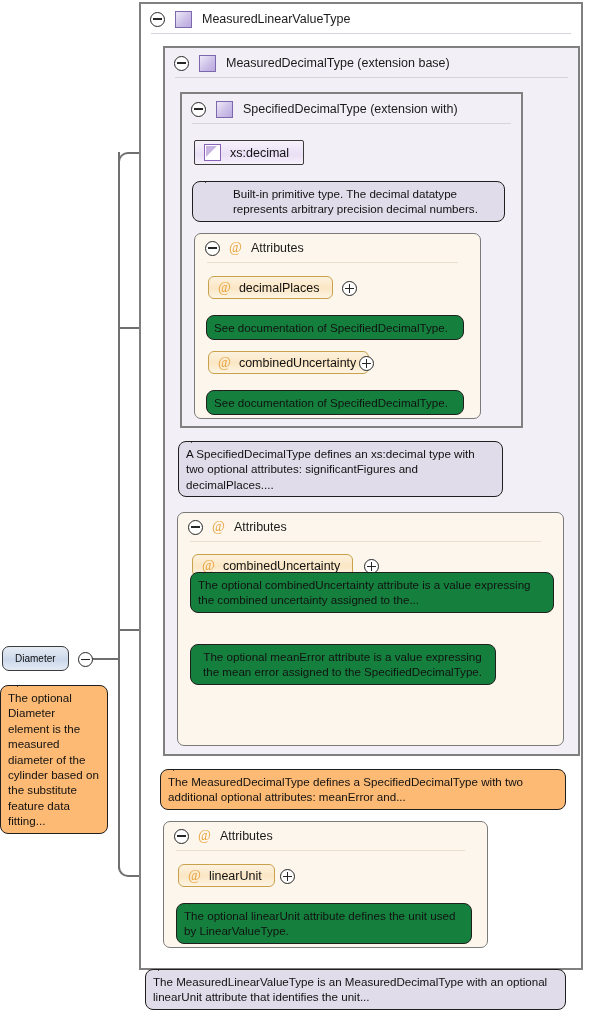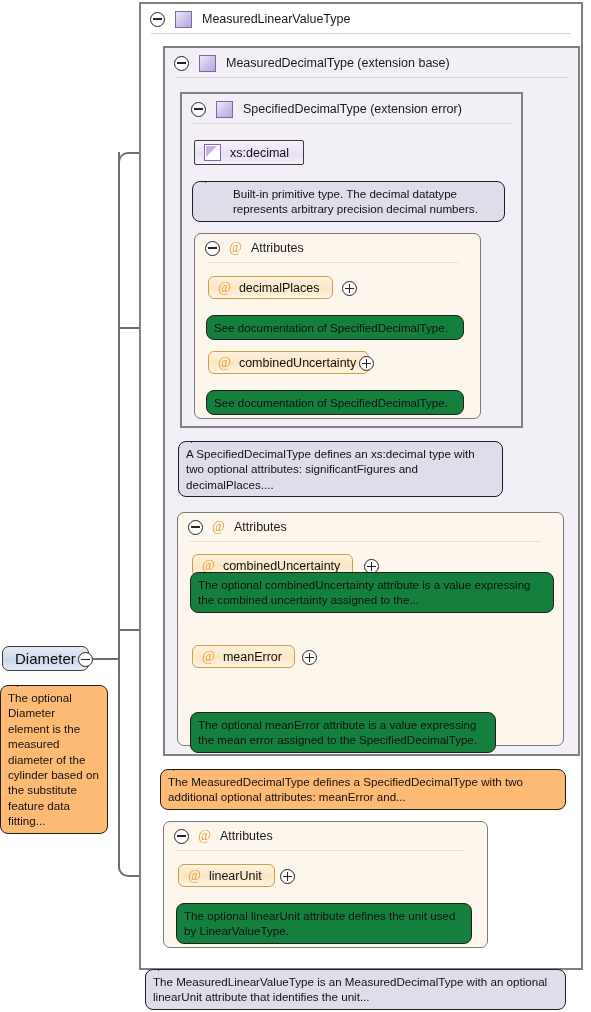--- a/index.html
+++ b/index.html
@@ -105,21 +105,21 @@
   
   .elem{
     position:absolute;box-sizing:border-box;
     height:25px;
     border:1.4px solid #3b3b3b;
     border-radius:7px;
     background:linear-gradient(180deg,#e6ecf5 0%,#cbd8ea 55%,#e3eaf4 100%);
     display:flex;align-items:center;justify-content:center;
     padding:0 12px;white-space:nowrap;
   }
-  .elem .lbl{font-size:15px;color:#0d0d0d;}
+  .elem .lbl{font-size:10px;color:#0d0d0d;}
 
   
   .stype{
     position:absolute;box-sizing:border-box;
     height:25px;
     border:1.4px solid #3b3b3b;
     border-radius:2px;
     background:linear-gradient(180deg,#f7f1fb 0%,#eadff5 60%,#f6f1fb 100%);
     display:flex;align-items:center;gap:9px;
     padding:0 14px 0 9px;white-space:nowrap;text-align:center;
@@ -224,21 +224,21 @@
       <span class="ct-glyph"></span>
       <span class="ctype-title">MeasuredDecimalType (extension base)</span>
     </div>
     <div class="ctype-rule"></div>
   </div>
 
   <div class="ctype" style="left:180px;top:92px;width:343px;height:336px;">
     <div class="ctype-hdr" style="padding-left:9px;gap:10px;">
       <span class="circ"></span>
       <span class="ct-glyph"></span>
-      <span class="ctype-title">SpecifiedDecimalType (extension error)</span>
+      <span class="ctype-title">SpecifiedDecimalType (extension with)</span>
     </div>
     <div class="ctype-rule"></div>
   </div>
 
   <div class="stype" style="left:194px;top:140px;">
     <span class="st-glyph"></span>
     <span class="lbl">xs:decimal</span>
   </div>
 
   <div class="note purple" style="left:192px;top:181px;width:313px;padding-left:40px;">
@@ -311,21 +311,21 @@
       </span>
     <span>The optional combinedUncertainty attribute is a value expressing the combined uncertainty assigned to the...</span>
   </div>
 
   <div class="pill" style="left:192px;top:645px;">
     <span class="at-glyph">@</span>
     <span class="lbl">meanError</span>
   </div>
   <span class="circ plus pill-plus" style="left:302px;top:650px;"></span>
 
-  <div class="note cream" style="left:190px;top:712px;width:306px;">
+  <div class="note cream" style="left:190px;top:644px;width:306px;text-align:center;">
     <span class="tip" style="left:12px;">
         <i></i>
       </span>
     <span>The optional meanError attribute is a value expressing the mean error assigned to the SpecifiedDecimalType.</span>
   </div>
 
   <div class="note white" style="left:160px;top:769px;width:406px;">
     <span class="tip" style="left:12px;">
         <i></i>
       </span>

